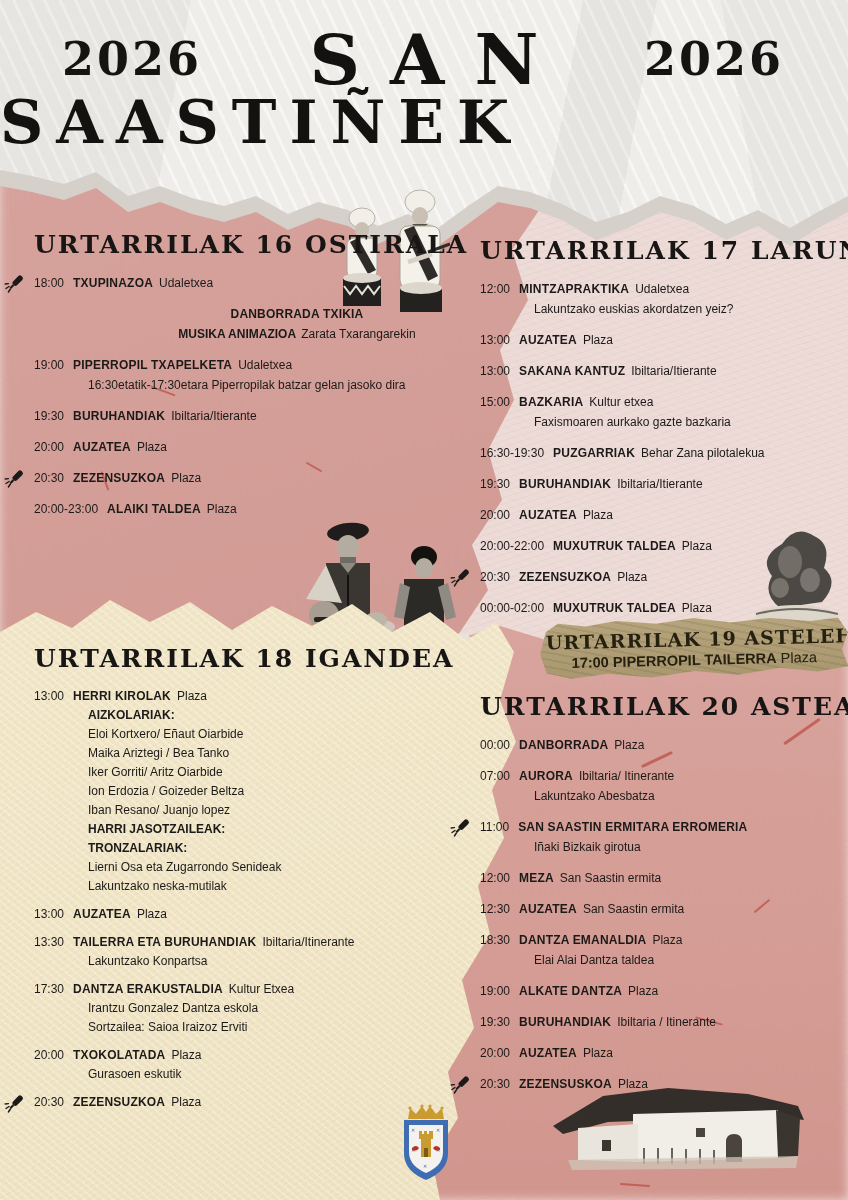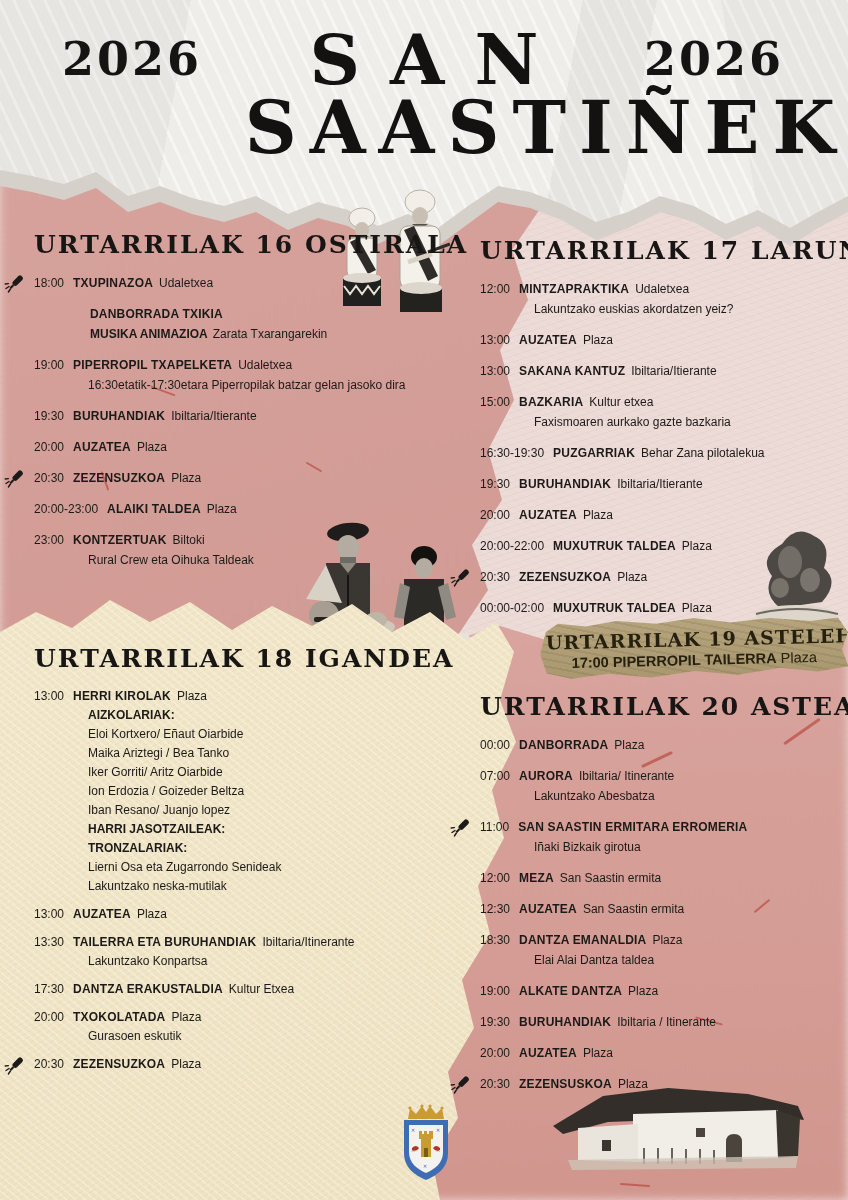--- a/index.html
+++ b/index.html
@@ -53,38 +53,38 @@
       256px 196px,224px 206px,192px 198px,160px 186px,128px 196px,96px 172px,64px 184px,32px 176px,0 170px);}
 
   .thread{position:absolute;background:#b5332a;opacity:.55;border-radius:2px;}
 
   
   .masthead{position:absolute;left:0;top:0;width:848px;font-family:"DejaVu Serif","Liberation Serif",serif;font-weight:bold;}
   .year{position:absolute;top:32px;font-size:46px;letter-spacing:3px;color:#161412;}
   .year.left{left:62px;} .year.right{right:64px;}
   .title-san{position:absolute;top:18px;left:50%;transform:translateX(-50%);
     font-size:70px;letter-spacing:30px;margin-left:15px;color:#141210;}
-  .title-saastinek{position:absolute;top:92px;left:0;width:100%;text-align:right;
-    font-size:72px;letter-spacing:13px;line-height:1;color:#141210;}
+  .title-saastinek{position:absolute;top:92px;left:0;width:100%;text-align:left;
+    font-size:60px;letter-spacing:13px;line-height:1;color:#141210;}
 
   
   .day{position:absolute;}
   .day-title{margin:0 0 14px 0;font-family:"DejaVu Serif","Liberation Serif",serif;font-weight:bold;
     font-size:25px;letter-spacing:2px;color:#181614;white-space:nowrap;}
   .event{position:relative;margin-bottom:11px;font-size:12px;line-height:20px;}
   .compact .event{margin-bottom:9px;line-height:19px;}
   .compact .detail-line{line-height:19px;}
   .evt-line{white-space:nowrap;}
   .time{margin-right:9px;}
   .title{font-weight:bold;letter-spacing:.2px;}
   .place{margin-left:6px;}
   .details{margin-left:54px;}
   .detail-line{line-height:20px;}
   .detail-line .b{font-weight:bold;margin-right:5px;}
-  .event.no-time{margin-left:56px;}
+  .event.no-time{margin-left:84px;text-align:center;}
   .event.no-time .details{margin-left:0;}
   .rocket{position:absolute;left:-30px;top:-1px;width:24px;height:24px;}
 
   
   .banner{position:absolute;left:540px;top:618px;width:308px;padding:10px 6px 9px;box-sizing:border-box;
     transform:rotate(-1.4deg);text-align:center;
     background-image:repeating-linear-gradient(12deg,rgba(60,45,20,.10) 0 2px,transparent 2px 7px),
       linear-gradient(180deg,#b6a47c,#a9986f);
     clip-path:polygon(2% 18%,6% 4%,15% 10%,25% 2%,38% 8%,50% 0,62% 9%,75% 3%,88% 10%,97% 5%,
       100% 30%,98% 60%,100% 88%,90% 96%,78% 88%,64% 98%,50% 90%,36% 99%,22% 91%,10% 98%,2% 88%,0 55%);}
@@ -272,29 +272,20 @@
   </div>
 
   <div class="event">
 
     <div class="evt-line">
       <span class="time">20:00-23:00</span><span class="title">ALAIKI TALDEA</span><span class="place">Plaza</span>
     </div>
 
   </div>
 
-  <div class="event">
-
-    <div class="evt-line">
-      <span class="time">23:00</span><span class="title">KONTZERTUAK</span><span class="place">Biltoki</span>
-    </div>
-    <div class="details">
-            <div class="detail-line"><span>Rural Crew eta Oihuka Taldeak</span></div>
-          </div>
-  </div>
 </div>
   </div>
 
   <div class="day" style="left:480px;top:236px;width:364px">
     <h2 class="day-title">URTARRILAK 17 LARUNBATA</h2>
     <div>
   <div class="event">
 
     <div class="evt-line">
       <span class="time">12:00</span><span class="title">MINTZAPRAKTIKA</span><span class="place">Udaletxea</span>
@@ -434,20 +425,24 @@
     <div class="details">
             <div class="detail-line"><span>Lakuntzako Konpartsa</span></div>
           </div>
   </div>
 
   <div class="event">
 
     <div class="evt-line">
       <span class="time">17:30</span><span class="title">DANTZA ERAKUSTALDIA</span><span class="place">Kultur Etxea</span>
     </div>
+    <div class="details">
+            <div class="detail-line"><span>Irantzu Gonzalez Dantza eskola</span></div>
+            <div class="detail-line"><span>Sortzailea: Saioa Iraizoz Erviti</span></div>
+          </div>
   </div>
 
   <div class="event">
 
     <div class="evt-line">
       <span class="time">20:00</span><span class="title">TXOKOLATADA</span><span class="place">Plaza</span>
     </div>
     <div class="details">
             <div class="detail-line"><span>Gurasoen eskutik</span></div>
           </div>

